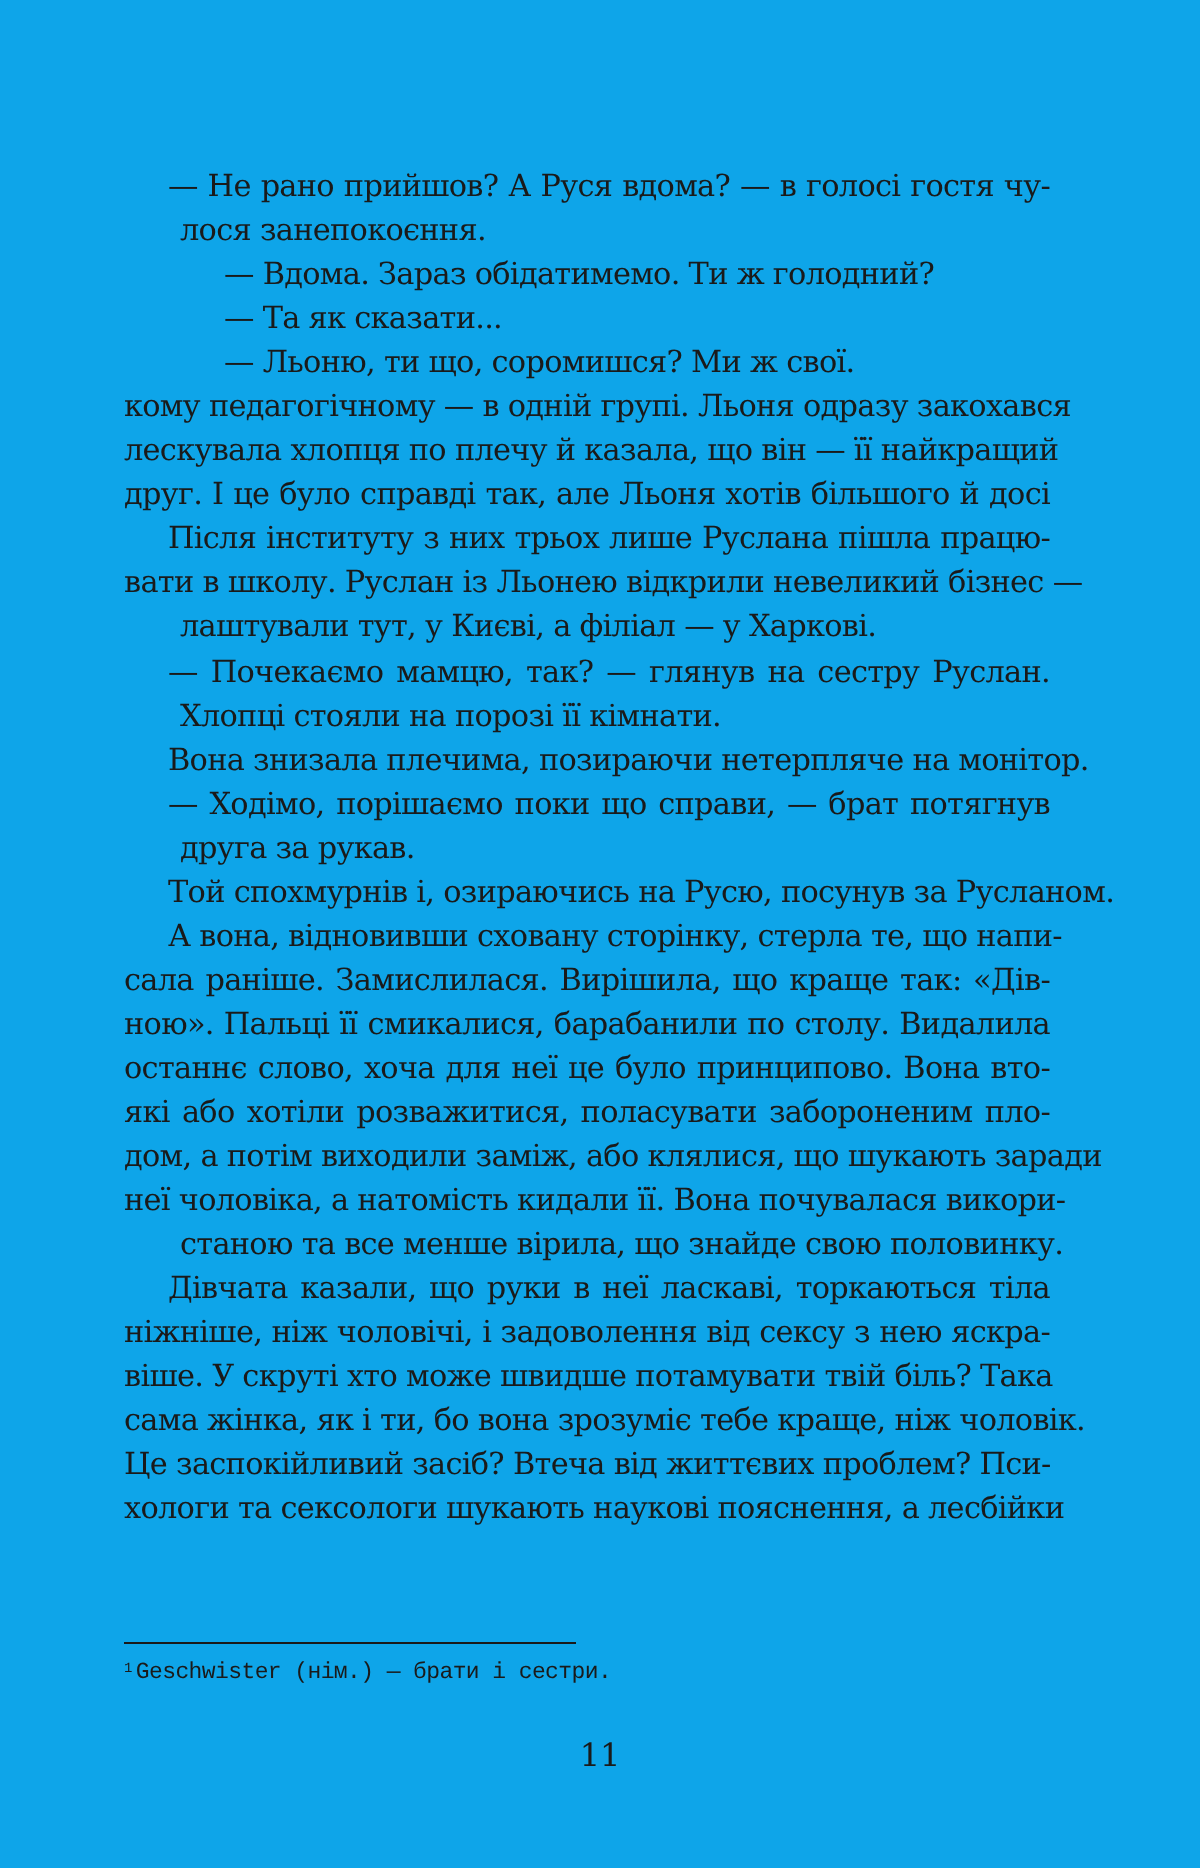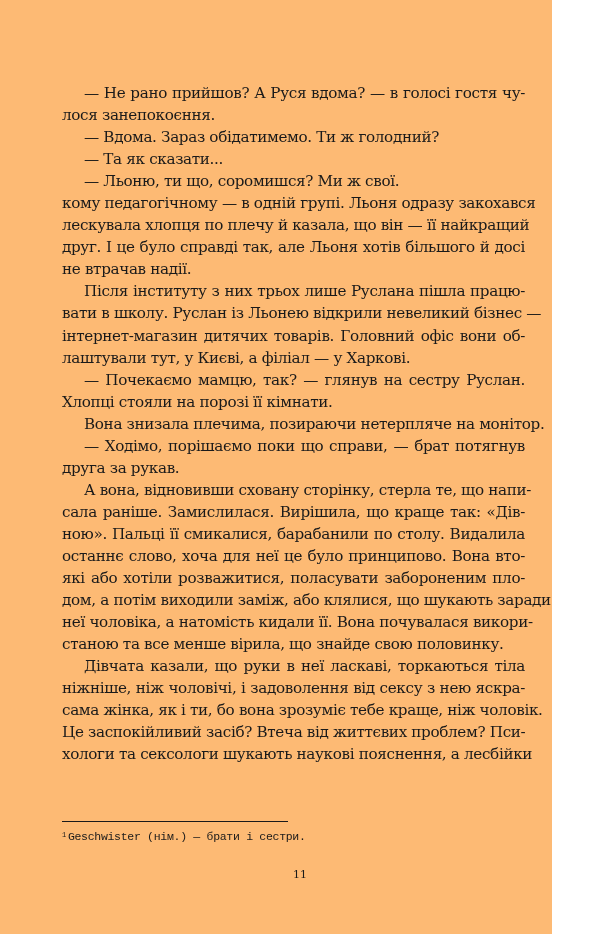--- a/index.html
+++ b/index.html
@@ -1,71 +1,71 @@
 <!DOCTYPE html>
 <html><head>
 <meta charset="utf-8">
 <style>
   html, body { margin: 0; padding: 0; background: #ffffff; }
   body { width: 600px; height: 934px; position: relative; overflow: hidden; }
-  .page { position: absolute; left: 0; top: 0; width: 552px; height: 934px; background: #fdba74; }
+  .page { position: absolute; left: 0; top: 0; width: 600px; height: 934px; background: #0ea5e9; }
   .text-block {
     position: absolute; left: 62px; top: 82px; width: 463px;
     font-family: "DejaVu Serif", serif;
     font-size: 15.2px; line-height: 22.05px; color: #1a1a1a;
     letter-spacing: -0.35px;
   }
   .line { display: block; white-space: nowrap; text-align: justify; text-align-last: justify; height: 22.05px; }
-  .line.last { text-align-last: left; }
+  .line.last { text-align-last: left; margin-left: 28px; }
   .line.indent { padding-left: 22px; }
   sup.fn { font-size: 8px; vertical-align: 5px; }
   .fn-rule { position: absolute; left: 62px; top: 821px; width: 226px; height: 0; border-top: 1.2px solid #1a1a1a; }
   .footnote {
     position: absolute; left: 62px; top: 830px;
     font-family: Liberation Mono, monospace; font-size: 11.5px; color: #1a1a1a; letter-spacing: -0.3px;
   }
   .footnote .mark { font-size: 7px; vertical-align: 3px; margin-right: 2px; }
   .page-number {
     position: absolute; left: 0; width: 600px; top: 868px; text-align: center;
-    font-family: "DejaVu Serif", serif; font-size: 11px; color: #1a1a1a;
+    font-family: "DejaVu Serif", serif; font-size: 16px; color: #1a1a1a;
   }
 </style>
 </head>
 <body>
 
 <div class="page">
   <div class="text-block" id="text-block">
       <span class="line indent">— Не рано прийшов? А Руся вдома? — в голосі гостя чу-</span>
       <span class="line last">лося занепокоєння.</span>
       <span class="line indent last">— Вдома. Зараз обідатимемо. Ти ж голодний?</span>
       <span class="line indent last">— Та як сказати...</span>
       <span class="line indent last">— Льоню, ти що, соромишся? Ми ж свої.</span>
       <span class="line">кому педагогічному — в одній групі. Льоня одразу закохався</span>
       <span class="line">лескувала хлопця по плечу й казала, що він — її найкращий</span>
       <span class="line">друг. І це було справді так, але Льоня хотів більшого й досі</span>
-      <span class="line last">не втрачав надії.</span>
       <span class="line indent">Після інституту з них трьох лише Руслана пішла працю-</span>
       <span class="line">вати в школу. Руслан із Льонею відкрили невеликий бізнес —</span>
-      <span class="line">інтернет-магазин дитячих товарів. Головний офіс вони об-</span>
       <span class="line last">лаштували тут, у Києві, а філіал — у Харкові.</span>
       <span class="line indent">— Почекаємо мамцю, так? — глянув на сестру Руслан.</span>
       <span class="line last">Хлопці стояли на порозі її кімнати.</span>
       <span class="line indent">Вона знизала плечима, позираючи нетерпляче на монітор.</span>
       <span class="line indent">— Ходімо, порішаємо поки що справи, — брат потягнув</span>
       <span class="line last">друга за рукав.</span>
+      <span class="line indent">Той спохмурнів і, озираючись на Русю, посунув за Русланом.</span>
       <span class="line indent">А вона, відновивши сховану сторінку, стерла те, що напи-</span>
       <span class="line">сала раніше. Замислилася. Вирішила, що краще так: «Дів-</span>
       <span class="line">ною». Пальці її смикалися, барабанили по столу. Видалила</span>
       <span class="line">останнє слово, хоча для неї це було принципово. Вона вто-</span>
       <span class="line">які або хотіли розважитися, поласувати забороненим пло-</span>
       <span class="line">дом, а потім виходили заміж, або клялися, що шукають заради</span>
       <span class="line">неї чоловіка, а натомість кидали її. Вона почувалася викори-</span>
       <span class="line last">станою та все менше вірила, що знайде свою половинку.</span>
       <span class="line indent">Дівчата казали, що руки в неї ласкаві, торкаються тіла</span>
       <span class="line">ніжніше, ніж чоловічі, і задоволення від сексу з нею яскра-</span>
+      <span class="line">віше. У скруті хто може швидше потамувати твій біль? Така</span>
       <span class="line">сама жінка, як і ти, бо вона зрозуміє тебе краще, ніж чоловік.</span>
       <span class="line">Це заспокійливий засіб? Втеча від життєвих проблем? Пси-</span>
       <span class="line">хологи та сексологи шукають наукові пояснення, а лесбійки</span>
     </div>
   <div class="fn-rule"></div>
   <div class="footnote">
     <span class="mark">1</span><span>Geschwister (нім.) — брати і сестри.</span>
   </div>
   <div class="page-number">11</div>
 </div>

